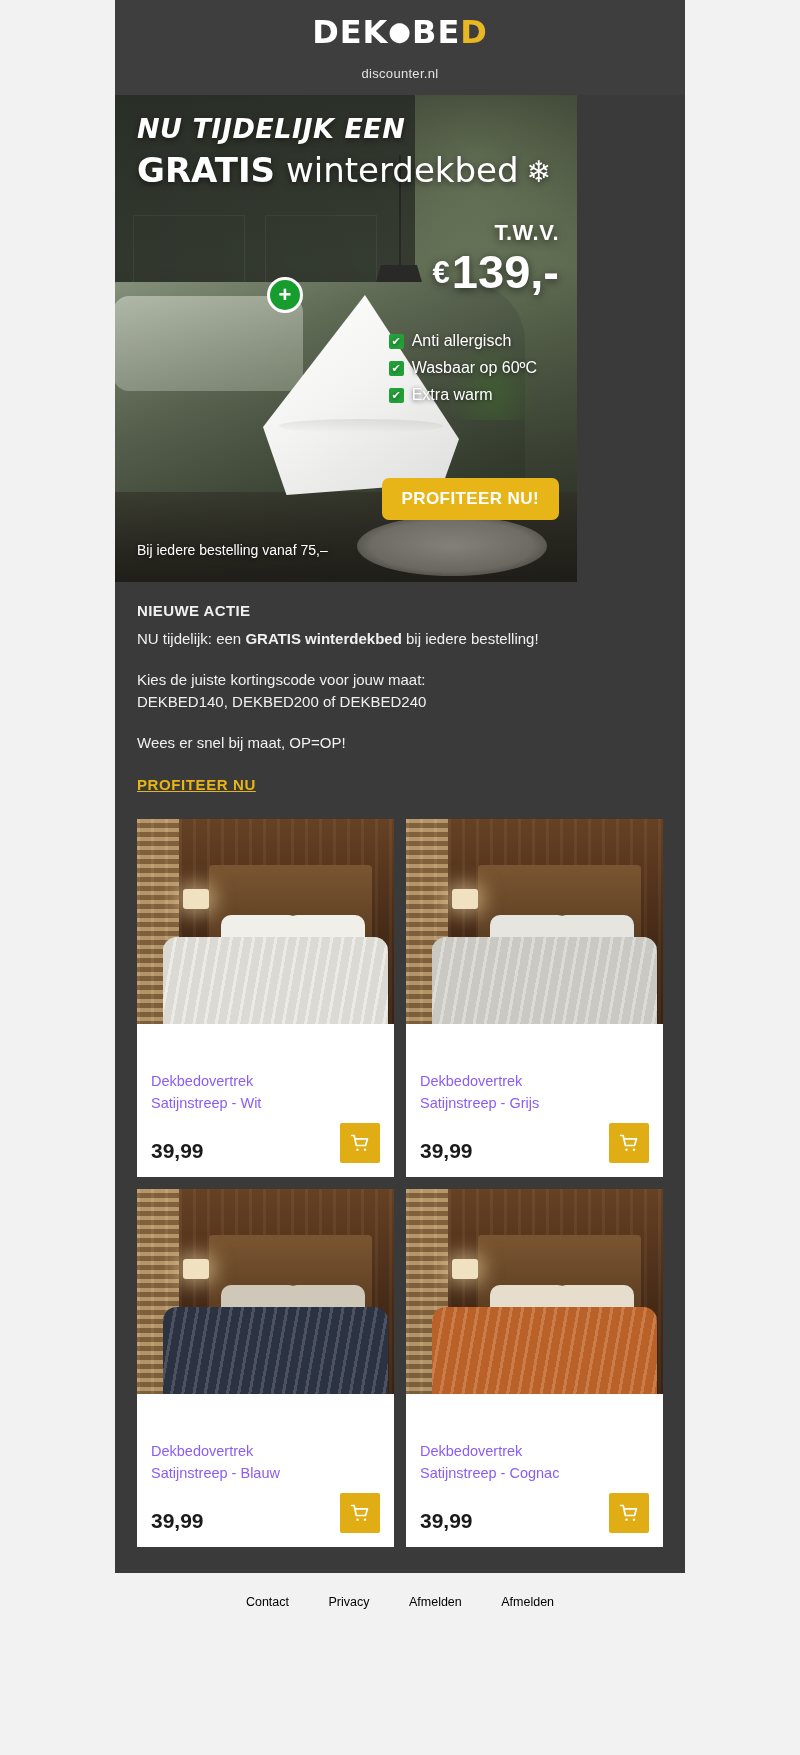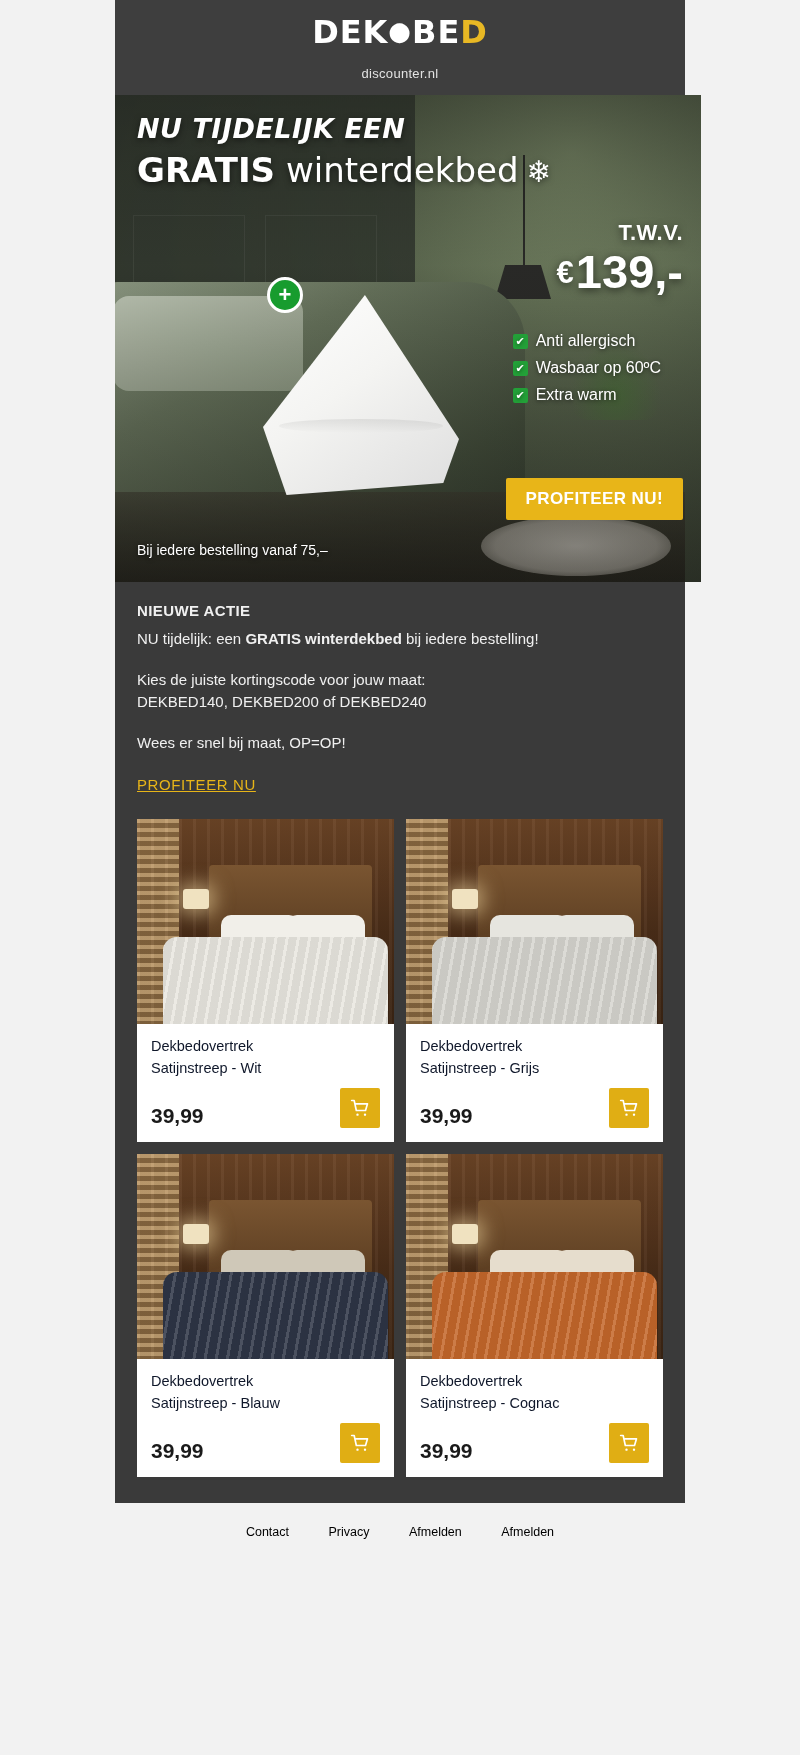--- a/index.html
+++ b/index.html
@@ -42,21 +42,21 @@
   .logo-sub {
     font-size: 13px;
     color: #e2e2e2;
     margin-top: 18px;
     letter-spacing: .3px;
   }
 
   
   .hero {
     position: relative;
-    width: 586px;
+    width: 462px;
     height: 487px;
     overflow: hidden;
     background: #4c5546;
   }
   .hero-bg {
     position: absolute;
     inset: 0;
     background:
       radial-gradient(circle at 78% 12%, rgba(130,146,110,.95) 0%, rgba(88,100,76,.9) 38%, rgba(45,50,40,.95) 80%),
       linear-gradient(160deg, #5c6652 0%, #434b3c 38%, #2c2f27 100%);
@@ -220,21 +220,21 @@
 
   .hero-cta {
     position: absolute;
     right: 18px; bottom: 62px;
     background: #e8b518;
     color: #fff;
     font-weight: bold;
     font-size: 17px;
     padding: 11px 20px;
     border: none;
-    border-radius: 2px;
+    border-radius: 7px;
     z-index: 7;
     cursor: pointer;
     letter-spacing: .4px;
     margin-top: 35px;
   }
   .hero-foot {
     position: absolute;
     left: 22px; bottom: 24px;
     color: #fff;
     font-size: 14px;
@@ -249,21 +249,21 @@
     text-align: left;
     color: #f0f0f0;
   }
   .msg-title { font-weight: bold; font-size: 15px; margin-bottom: 9px; letter-spacing: .4px; }
   .msg-line { font-size: 15px; line-height: 1.5; }
   .msg-gap { height: 18px; }
   .msg-link {
     display: inline-block;
     margin: 22px 0 10px 0;
     color: #e8b518;
-    font-weight: normal;
+    font-weight: bold;
     font-size: 15px;
     text-decoration: underline;
     letter-spacing: .6px;
   }
 
   
   .products {
     background: #3a3a3a;
     padding: 6px 22px 26px 22px;
     display: grid;
@@ -322,23 +322,24 @@
     border-radius: 14px 14px 0 0;
   }
   .nightstand {
     position:absolute; left: 40px; top: 138px; width: 38px; height: 52px;
     background: linear-gradient(180deg,#6d4a29,#4c321a);
     border-radius: 2px;
   }
   .card-body { padding: 12px 14px 14px 14px; position: relative; }
   .card-title {
     font-size: 14.5px;
-    color: #0f172a;
+    color: #8b5cf6;
     line-height: 1.5;
     min-height: 44px;
+    margin-top: 35px;
   }
   .card-bottom {
     display: flex;
     align-items: flex-end;
     justify-content: space-between;
     margin-top: 8px;
   }
   .card-price { font-size: 21px; font-weight: bold; color: #1a1a1a; }
   .cart-btn {
     width: 40px; height: 40px;

